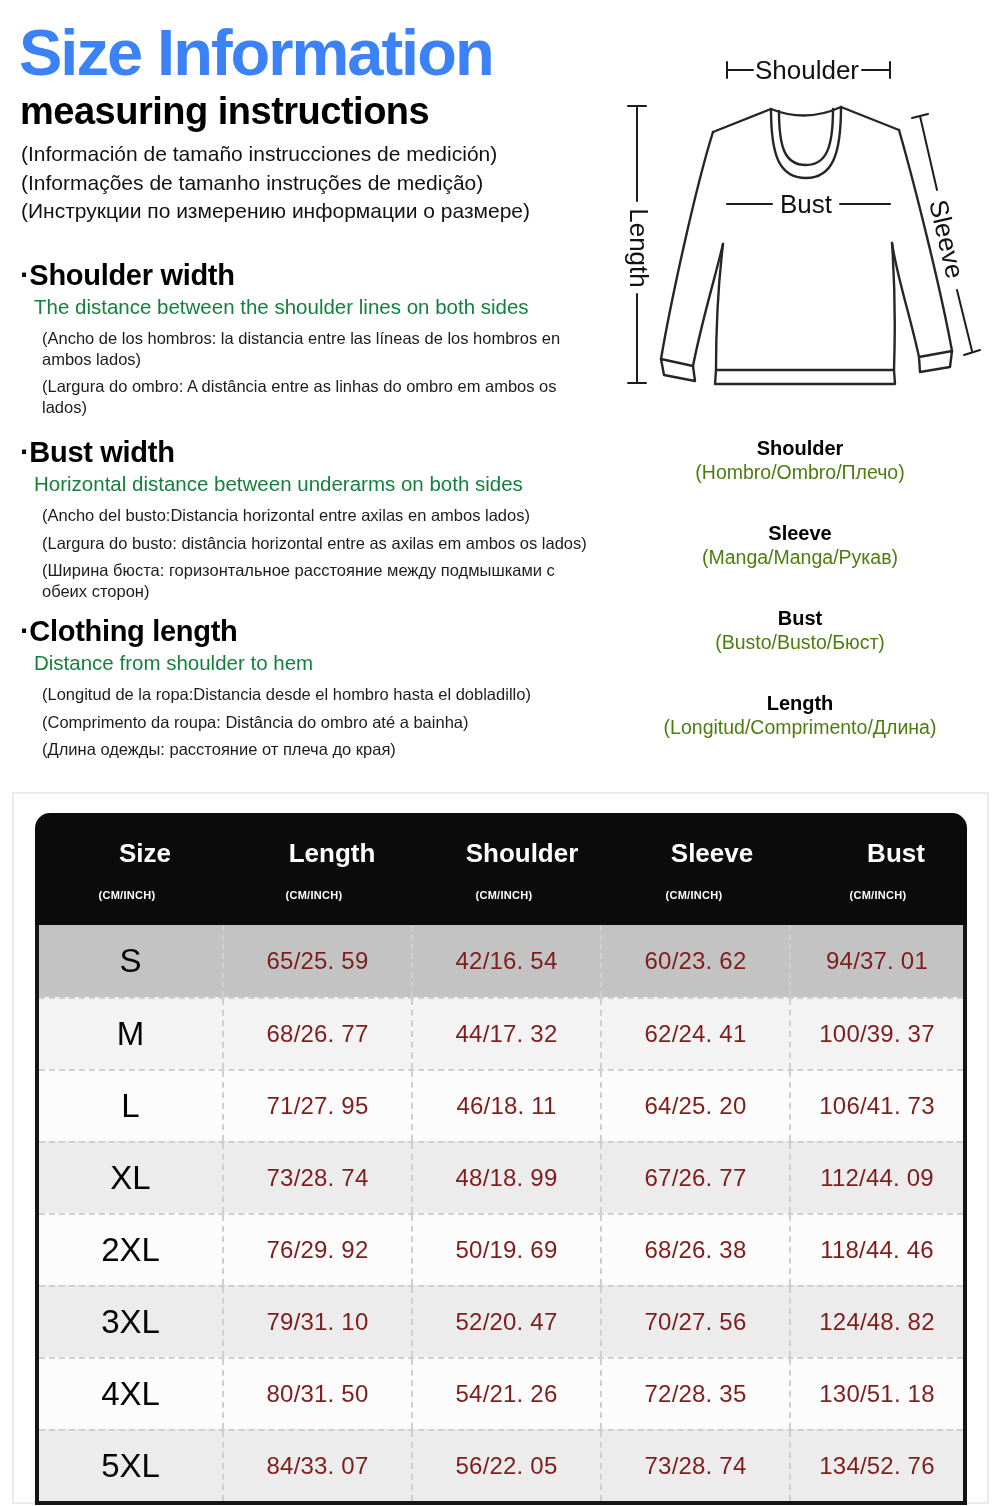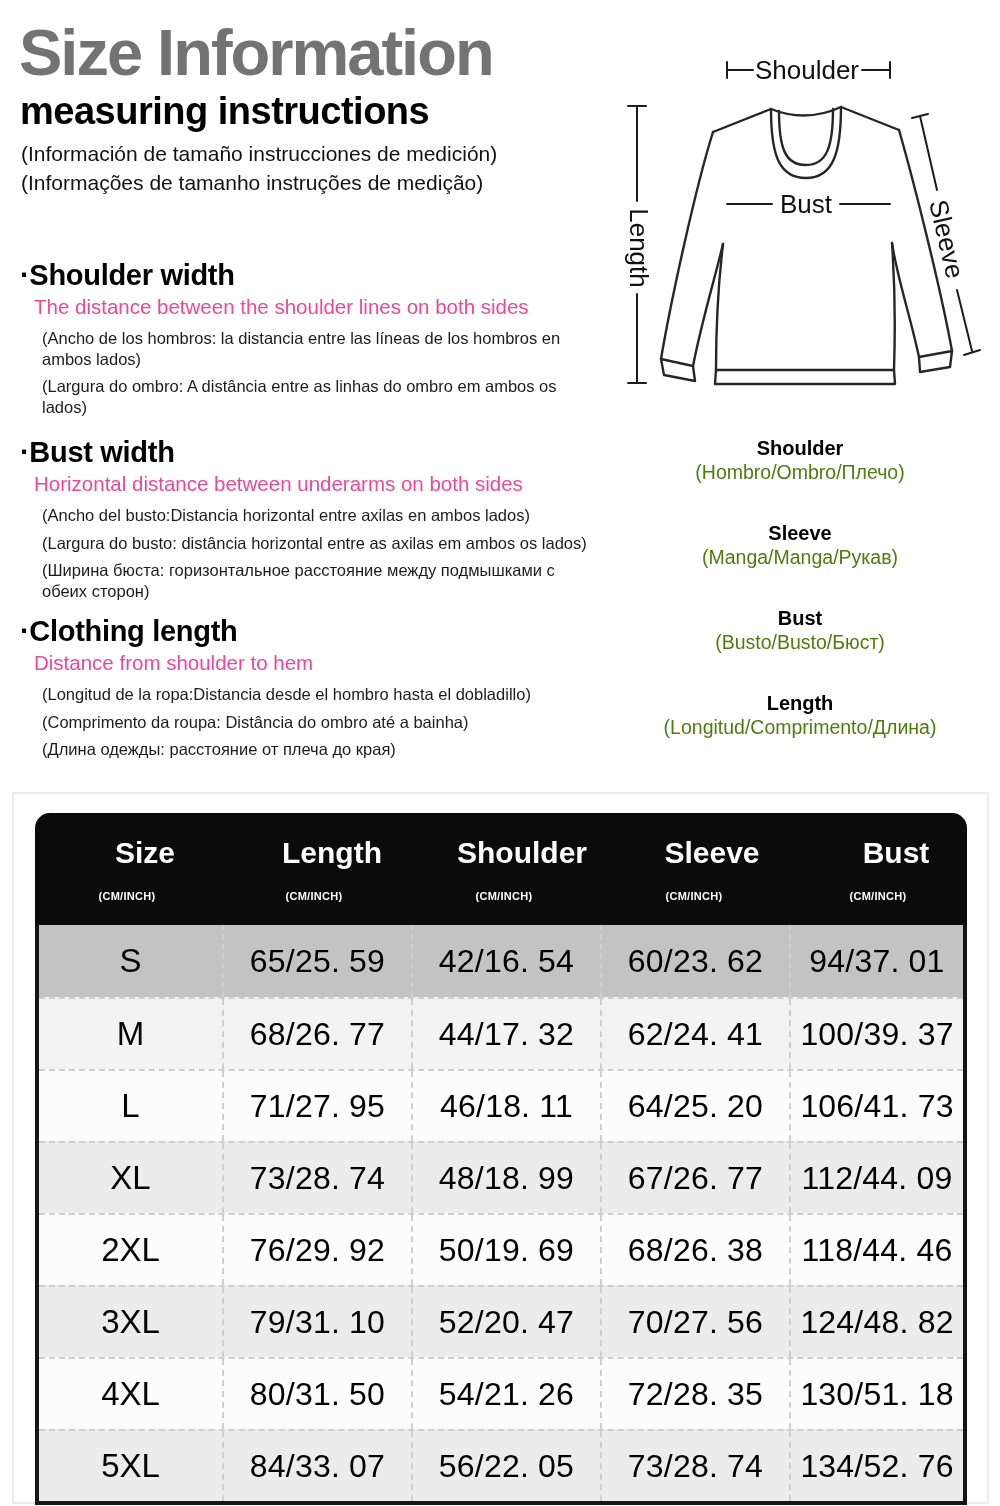--- a/index.html
+++ b/index.html
@@ -1,75 +1,76 @@
 <!DOCTYPE html>
 <html><head>
 <meta charset="utf-8">
 <style>
   html,body{margin:0;padding:0;background:#ffffff;}
   .page{position:relative;width:1000px;height:1506px;background:#fff;overflow:hidden;
         color:#141414;font-family:"Liberation Sans","DejaVu Sans",sans-serif;}
 
   
   .intro{position:absolute;left:19px;top:20px;width:580px;}
-  .page-title{font-size:65px;font-weight:900;letter-spacing:-2px;line-height:1.02;margin:0;color:#737373;}
+  .page-title{font-size:65px;font-weight:900;letter-spacing:-2px;line-height:1.02;margin:0;color:#3b82f6;}
   .page-subtitle{font-size:38px;font-weight:800;letter-spacing:-0.5px;margin:4px 0 7px 1px;color:#000;}
   .trans{font-size:21px;line-height:28.5px;margin:0 0 0 2px;color:#121212;}
 
   
   .measure-section{position:absolute;left:20px;width:578px;}
   .sec-shoulder{top:259px;}
   .sec-bust{top:436px;}
   .sec-length{top:615px;}
   .sec-title{font-size:29px;font-weight:800;margin:0;color:#000;letter-spacing:-0.3px;}
-  .sec-sub{font-size:20.5px;margin:3px 0 9px 14px;color:#ec4899;}
+  .sec-sub{font-size:20.5px;margin:3px 0 9px 14px;color:#15803d;}
   .note{font-size:16.5px;line-height:20.5px;margin:0 0 7px 22px;color:#1c1c1c;max-width:548px;}
 
   
   .diagram{position:absolute;left:600px;top:28px;width:400px;height:412px;}
   .diagram .outline{fill:none;stroke:#262626;stroke-width:2.4;stroke-linecap:round;stroke-linejoin:round;}
   .diagram .mline{fill:none;stroke:#1c1c1c;stroke-width:2;stroke-linecap:round;}
   .diagram text{fill:#111;font-size:26px;font-family:"Liberation Sans","DejaVu Sans",sans-serif;}
 
   
   .legend{position:absolute;left:610px;top:437px;width:380px;text-align:center;}
   .legend-item{margin-bottom:38px;}
   .legend-term{font-size:20px;font-weight:700;line-height:23px;color:#000;}
   .legend-lang{font-size:19.5px;line-height:24px;color:#4d7c0f;}
 
   
   .table-panel{position:absolute;left:12px;top:792px;width:977px;height:712px;background:#fff;
                border:2px solid #ebebeb;box-sizing:border-box;}
   .size-table{position:absolute;left:21px;top:19px;width:932px;}
   .thead{display:grid;grid-template-columns:184px 190px 190px 190px 178px;height:112px;
          background:#0b0b0b;border-radius:15px 15px 0 0;align-items:center;text-align:center;color:#fff;}
-  .th-label{font-size:30px;font-weight:700;margin-bottom:20px;padding-left:36px;}
+  .th-label{font-size:26px;font-weight:700;margin-bottom:20px;padding-left:36px;}
   .th-unit{font-size:11px;font-weight:700;letter-spacing:0.3px;}
   .tbody{border:4px solid #151515;border-top:none;box-sizing:border-box;width:932px;background:#fff;}
   .row{display:grid;grid-template-columns:183px 189px 189px 189px 174px;height:72px;box-sizing:border-box;}
   .row + .row{border-top:2px dashed #cfcfcf;}
   .cell{height:100%;display:flex;align-items:center;justify-content:center;}
   .cell + .cell{border-left:2px dashed #cfcfcf;}
   .cell.size{font-size:33px;color:#050505;}
-  .cell.val{font-size:32px;color:#000000;letter-spacing:0.2px;}
+  .cell.val{font-size:24px;color:#7f1d1d;letter-spacing:0.2px;}
   .row:nth-child(1){background:#c3c3c3;}
   .row:nth-child(2){background:#f3f3f3;}
   .row:nth-child(3),.row:nth-child(5),.row:nth-child(7){background:#fcfcfc;}
   .row:nth-child(4),.row:nth-child(6),.row:nth-child(8){background:#ececec;}
 </style>
 </head>
 <body>
 
 <div class="page">
 
   <header class="intro">
     <h1 class="page-title">Size Information</h1>
     <h2 class="page-subtitle">measuring instructions</h2>
     <p class="trans">(Información de tamaño instrucciones de medición)</p>
     <p class="trans">(Informações de tamanho instruções de medição)</p>
+    <p class="trans">(Инструкции по измерению информации о размере)</p>
   </header>
 
   <section class="measure-section sec-shoulder">
     <h3 class="sec-title"><span>·</span><span>Shoulder width</span></h3>
     <p class="sec-sub">The distance between the shoulder lines on both sides</p>
     <p class="note">(Ancho de los hombros: la distancia entre las líneas de los hombros en ambos lados)</p>
     <p class="note">(Largura do ombro: A distância entre as linhas do ombro em ambos os lados)</p>
   </section>
 
   <section class="measure-section sec-bust">

